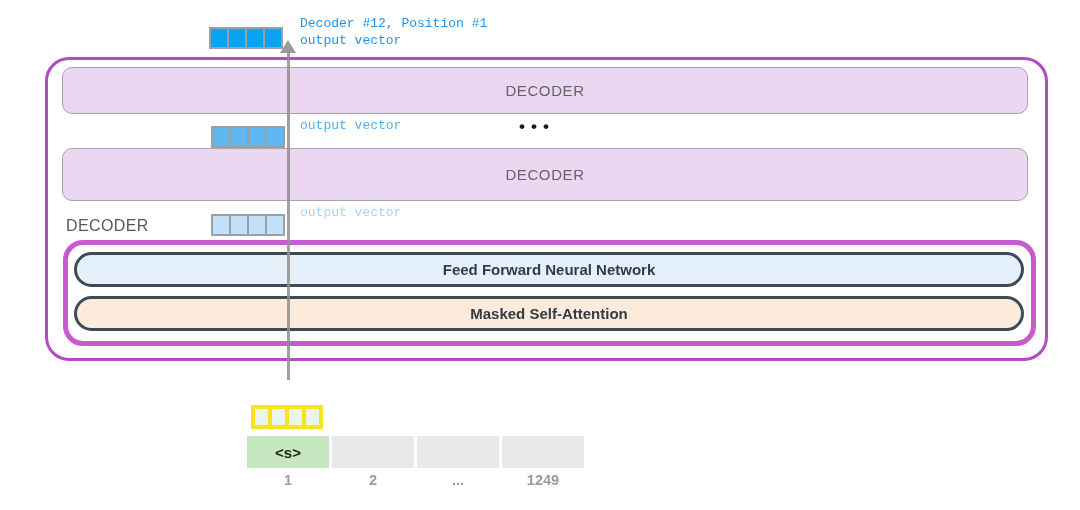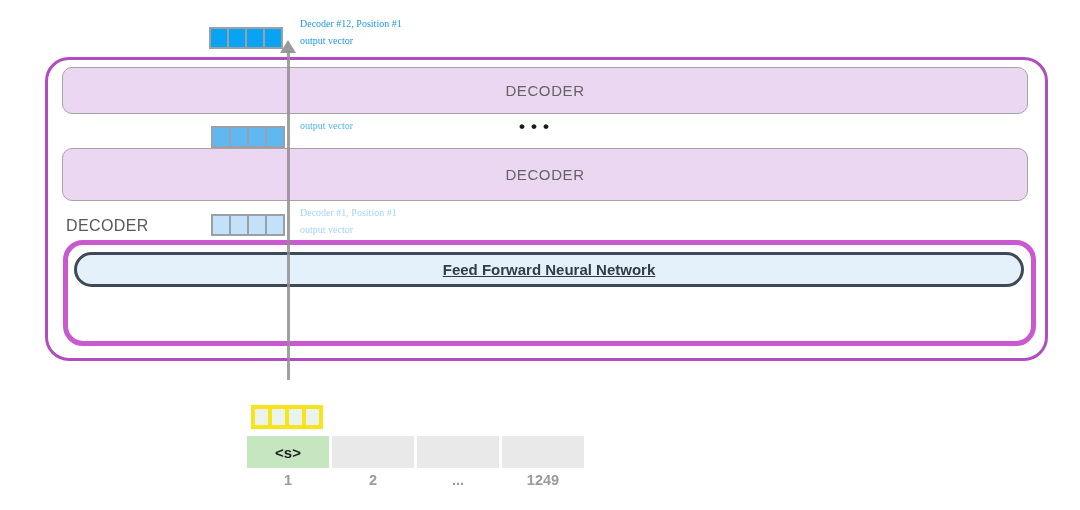--- a/index.html
+++ b/index.html
@@ -13,22 +13,22 @@
   .arrow-head{position:absolute;left:280px;top:40px;width:0;height:0;z-index:5;
     border-left:8px solid transparent;border-right:8px solid transparent;
     border-bottom:13px solid #8f8f8f;opacity:.9;}
   
   .vec{position:absolute;display:flex;gap:2px;padding:2px;background:#9aa0a6;z-index:6;}
   .vec .cell{width:16px;height:18px;}
   .vec-top{left:209px;top:27px;}  .vec-top .cell{background:var(--vector-blue-bright,#09a3f3);}
   .vec-mid{left:211px;top:126px;} .vec-mid .cell{background:var(--vector-blue-mid,#5fb8f2);}
   .vec-low{left:211px;top:214px;} .vec-low .cell{background:var(--vector-blue-light,#c3e1f8);}
   
-  .out-label{position:absolute;left:300px;font-family:Liberation Serif, serif;
-    font-size:10px;line-height:16.5px;z-index:6;}
+  .out-label{position:absolute;left:300px;font-family:Liberation Mono, monospace;
+    font-size:13px;line-height:16.5px;z-index:6;}
   .label-top{top:16px;color:var(--label-blue-bright,#1d95ee);}
   .label-mid{top:118px;color:var(--label-blue-mid,#4fb2f0);}
   .label-low{top:205px;color:var(--label-blue-light,#a6d4f6);}
   
   .outer-box{position:absolute;left:45px;top:57px;width:1003px;height:304px;
     box-sizing:border-box;border:3.5px solid var(--outer-border,#b04ec0);
     border-radius:24px;background:#fff;z-index:1;}
   .decoder-block{position:absolute;left:62px;width:966px;box-sizing:border-box;
     background:var(--decoder-fill,#ebd7f1);border:1.5px solid #a5a5a5;border-radius:10px;
     display:flex;align-items:center;justify-content:center;
@@ -39,21 +39,21 @@
     letter-spacing:6px;font-weight:bold;z-index:6;}
   .side-label{position:absolute;left:66px;top:217px;color:#58595b;font-size:16px;
     letter-spacing:.4px;z-index:2;}
   .inner-box{position:absolute;left:63px;top:240px;width:973px;height:106px;
     box-sizing:border-box;border:5px solid var(--inner-border,#c859ce);
     border-radius:20px;background:#fff;z-index:2;}
   .pill{position:absolute;left:74px;width:950px;height:35px;box-sizing:border-box;
     border:3px solid var(--pill-border,#3e4a56);border-radius:20px;
     display:flex;align-items:center;justify-content:center;
     font-weight:bold;font-size:15px;color:#333b44;z-index:3;}
-  .pill-ffnn{top:252px;background:var(--ffnn-fill,#e4f1fb);text-decoration:underline;}
+  .pill-ffnn{top:252px;background:var(--ffnn-fill,#e4f1fb);}
   .pill-attn{top:296px;background:var(--attention-fill,#fcebdb);}
   
   .yellow-vec{position:absolute;left:251px;top:405px;display:flex;gap:4px;padding:4px;
     background:var(--embedding-yellow,#f6e41d);z-index:2;}
   .yellow-vec .cell{width:13px;height:16px;background:#eaf3ec;}
   .token-row{position:absolute;left:247px;top:436px;display:flex;gap:3px;z-index:2;}
   .token-row .tcell{width:82px;height:32px;background:var(--token-gray,#e9e9e9);
     display:flex;align-items:center;justify-content:center;
     font-size:15px;font-weight:600;color:#222;}
   .token-row .tcell.start{background:var(--token-green,#c6e6c0);}
@@ -102,27 +102,29 @@
   </div>
 
   <div class="side-label">DECODER</div>
   <div class="vec vec-low">
     <div class="cell"></div>
     <div class="cell"></div>
     <div class="cell"></div>
     <div class="cell"></div>
   </div>
   <div class="out-label label-low">
-    <div>Decoder #1, Position #1</div>
     <div>output vector</div>
   </div>
 
   <div class="inner-box"></div>
   <div class="pill pill-ffnn">
     <span>Feed Forward Neural Network</span>
+  </div>
+  <div class="pill pill-attn">
+    <span>Masked Self-Attention</span>
   </div>
 
   <div class="yellow-vec">
     <div class="cell"></div>
     <div class="cell"></div>
     <div class="cell"></div>
     <div class="cell"></div>
   </div>
 
   <div class="token-row">

